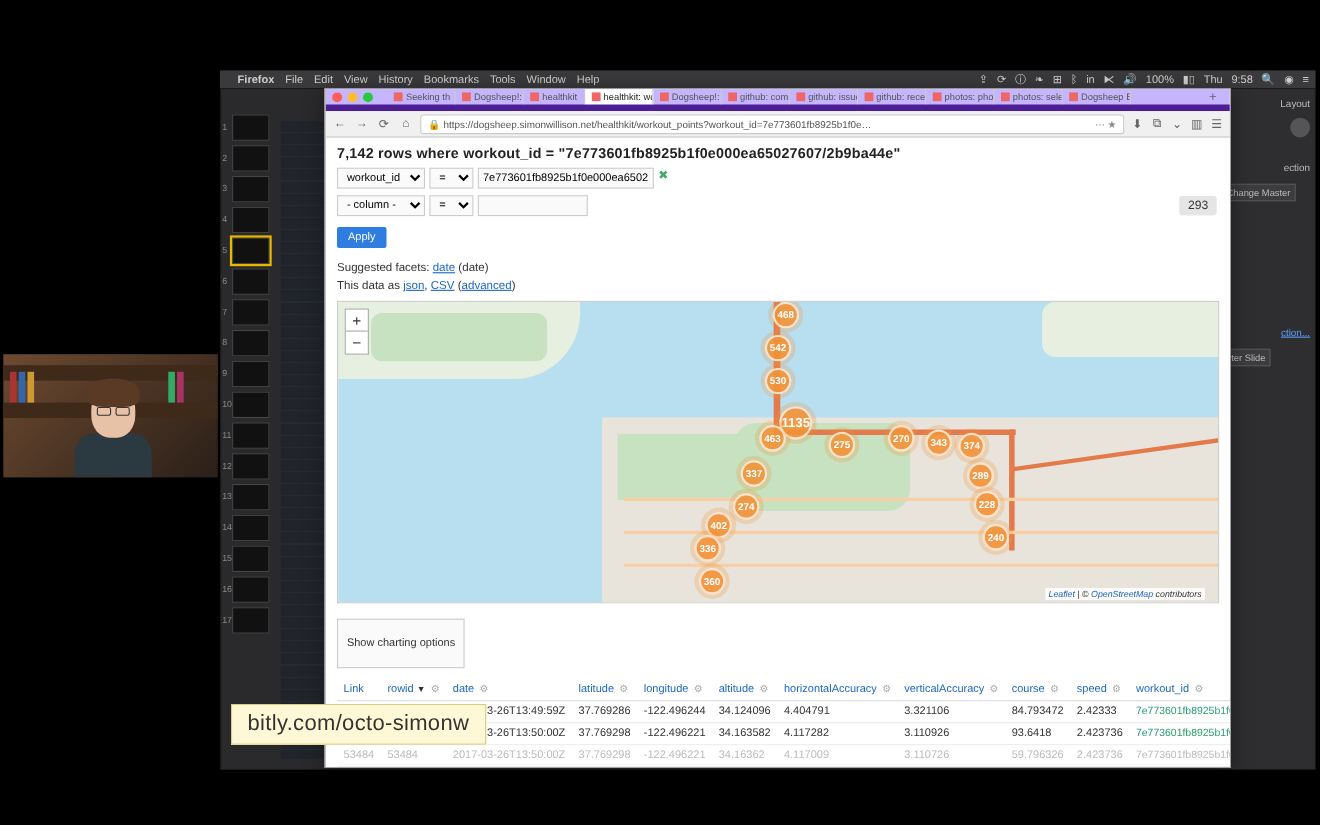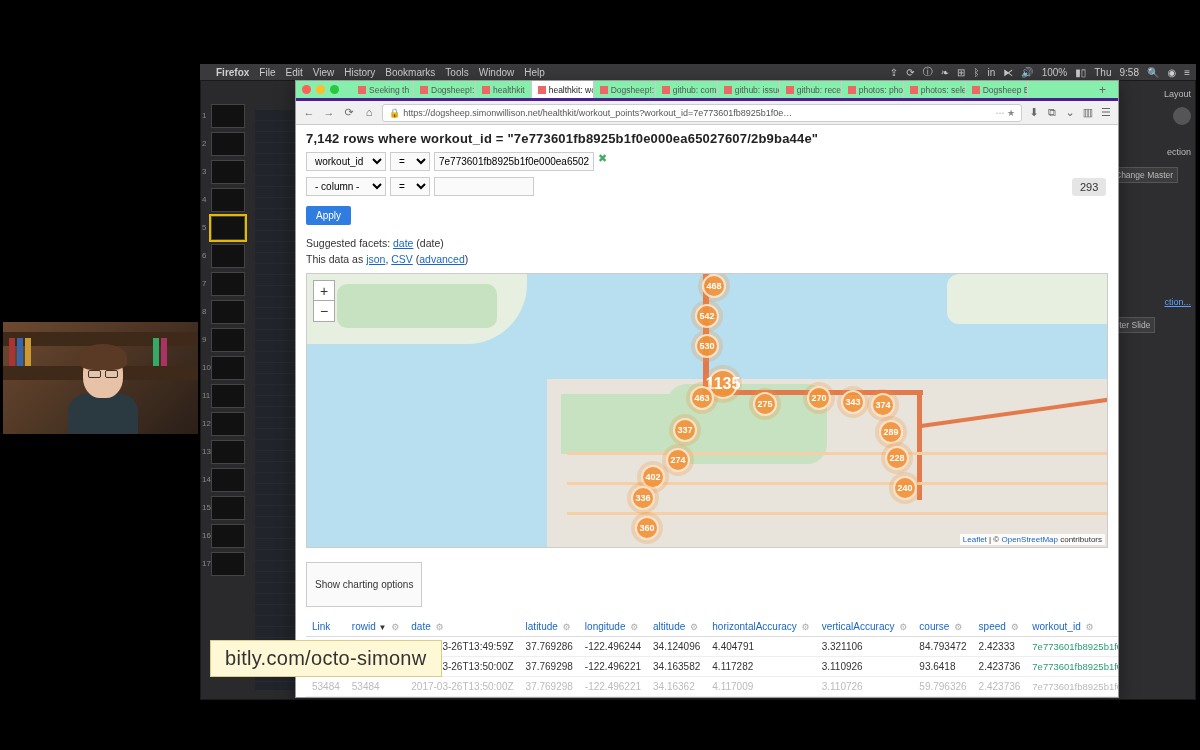--- a/index.html
+++ b/index.html
@@ -22,21 +22,21 @@
   .bg-inspector .avatar { width: 18px; height: 18px; border-radius: 50%; background: #555; float: right; margin-top: 4px; }
 
   
   .thumb-rail { position: absolute; left: 208px; top: 100px; width: 40px; height: 590px; background: #2a2a2c; }
   .thumb { width: 34px; height: 24px; margin: 4px auto; background: #111; border: 1px solid #444; position: relative; }
   .thumb .n { position: absolute; left: -10px; top: 6px; font-size: 8px; color: #888; }
   .thumb.sel { outline: 2px solid #e6b800; }
 
   
   .firefox { position: absolute; left: 295px; top: 80px; width: 824px; height: 618px; background: #f5f5f5; border: 1px solid #999; box-shadow: 0 4px 18px rgba(0,0,0,.4); display: flex; flex-direction: column; overflow: hidden; }
-  .ff-titlebar { height: 20px; background: #86efac; display: flex; align-items: center; padding: 0 6px; gap: 5px; border-bottom: 3px solid #4c1d95; }
+  .ff-titlebar { height: 20px; background: #c4b5fd; display: flex; align-items: center; padding: 0 6px; gap: 5px; border-bottom: 6px solid #4c1d95; }
   .tl-dot { width: 9px; height: 9px; border-radius: 50%; }
   .tl-red { background: #ff5f57; } .tl-yellow { background: #febc2e; } .tl-green { background: #28c840; }
   .ff-tabs { flex: 1; display: flex; margin-left: 8px; height: 100%; overflow: hidden; }
   .ff-tab { font-size: 8.5px; color: #555; padding: 3px 6px; border-right: 1px solid #ccc; white-space: nowrap; overflow: hidden; max-width: 62px; display: flex; align-items: center; position: relative; }
   .ff-tab.active { background: #fff; color: #222; }
   .ff-tab .favicon { width: 8px; height: 8px; background: #e66; margin-right: 3px; flex-shrink: 0; }
   .ff-newtab { font-size: 12px; color: #666; padding: 0 6px; }
   .ff-toolbar { height: 24px; background: #f0f0f0; border-bottom: 1px solid #ccc; display: flex; align-items: center; padding: 0 6px; gap: 6px; font-size: 11px; color: #666; }
   .ff-nav { display: flex; gap: 6px; }
   .ff-nav span { width: 14px; text-align: center; }
@@ -61,25 +61,25 @@
   
   .map { position: relative; margin-top: 8px; height: 275px; border: 1px solid #ccc; overflow: hidden; }
   .map-bg { position: absolute; inset: 0; }
   .water { position: absolute; inset: 0; background: #b8dff0; }
   .land { position: absolute; background: #e7efe1; }
   .city { position: absolute; background: #e8e4dc; }
   .park { position: absolute; background: #c7e2c0; }
   .road { position: absolute; background: #f7cfa6; }
   .road-red { position: absolute; background: #e37a4b; }
   .cluster { position: absolute; width: 24px; height: 24px; border-radius: 50%; background: rgba(241,146,56,.92); border: 2px solid rgba(255,255,255,.7); color: #fff; font-size: 9px; font-weight: 600; display: flex; align-items: center; justify-content: center; transform: translate(-50%,-50%); box-shadow: 0 0 0 4px rgba(241,146,56,.25); }
-  .cluster.big { width: 30px; height: 30px; font-size: 16px; }
+  .cluster.big { width: 30px; height: 30px; font-size: 12px; }
   .zoom { position: absolute; left: 6px; top: 6px; width: 22px; background: #fff; border: 1px solid #aaa; font-size: 14px; text-align: center; }
   .zoom div { height: 20px; line-height: 20px; border-bottom: 1px solid #aaa; color: #333; }
   .zoom div:last-child { border-bottom: none; }
-  .attrib { position: absolute; right: 2px; bottom: 2px; background: rgba(255,255,255,.85); font-size: 8px; padding: 1px 3px; color: #333; }
+  .attrib { position: absolute; right: 12px; bottom: 2px; background: rgba(255,255,255,.85); font-size: 8px; padding: 1px 3px; color: #333; font-style: italic; }
   .attrib a { color: #1a66c7; }
 
   .chart-opts { margin-top: 14px; border: 1px solid #ccc; background: #fafafa; padding: 16px 8px; font-size: 10px; display: inline-block; }
 
   
   table.data { margin-top: 10px; border-collapse: collapse; font-size: 10px; width: 100%; }
   table.data th { text-align: left; font-weight: 400; color: #1a66c7; padding: 4px 6px; border-bottom: 1px solid #ddd; white-space: nowrap; }
   table.data th .cog { color: #aaa; font-size: 9px; margin-left: 2px; }
   table.data th .arrow { color: #333; font-size: 8px; }
   table.data td { padding: 4px 6px; border-bottom: 1px solid #eee; white-space: nowrap; }

